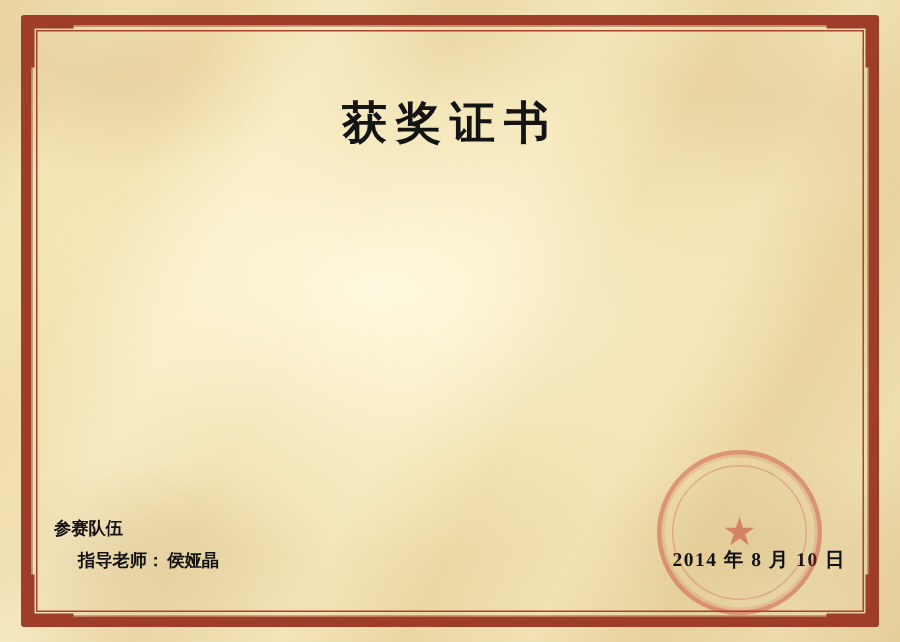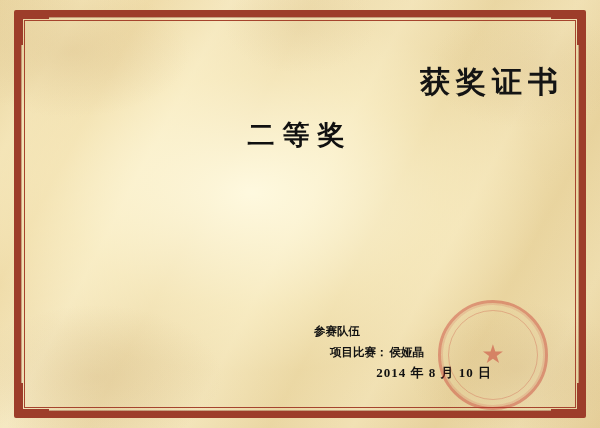--- a/index.html
+++ b/index.html
@@ -84,21 +84,21 @@
   .content {
     position: absolute;
     left: 36px;
     top: 34px;
     right: 36px;
     bottom: 34px;
     color: #1d1d1d;
   }
 
   .cert-title {
-    text-align: right;
+    text-align: center;
     font-size: 30px;
     font-weight: bold;
     letter-spacing: 6px;
     margin-top: 28px;
     color: #141414;
   }
 
   .body-text {
     margin-top: 26px;
     font-size: 13.5px;
@@ -127,21 +127,20 @@
   }
 
   .bottom {
     position: absolute;
     left: 0;
     right: 0;
     bottom: 10px;
     display: flex;
     justify-content: space-between;
     align-items: flex-end;
-    flex-direction: column;
   }
 
   .team-block {
     font-size: 11.5px;
     line-height: 19px;
     font-weight: bold;
     color: #111;
     width: 250px;
   }
   .team-block .team-head { margin-bottom: 2px; }
@@ -152,21 +151,21 @@
 
   .issuer-block {
     text-align: center;
     font-size: 13px;
     line-height: 22px;
     font-weight: bold;
     color: #111;
     width: 260px;
     position: relative;
   }
-  .issuer-date { letter-spacing: 1px; }
+  .issuer-date { letter-spacing: 1px; text-align: right; }
 
   
   .seal {
     position: absolute;
     right: 52px;
     bottom: 18px;
     width: 104px;
     height: 104px;
     border-radius: 50%;
     border: 3px solid rgba(196,46,42,0.55);
@@ -204,29 +203,28 @@
   <div class="corner tl"></div>
   <div class="corner tr"></div>
   <div class="corner bl"></div>
   <div class="corner br"></div>
 
   <div class="content">
 
     <div class="cert-title">获奖证书</div>
 
 
-    <div class="award-level">二等奖</div>
 
 
     <div class="bottom">
 
       <div class="team-block">
         <div class="team-head">参赛队伍</div>
         <div class="team-row">
-          <span class="team-indent"></span><span class="lbl">项目比赛：</span><span class="val">侯娅晶</span>
+          <span class="team-indent"></span><span class="lbl">指导老师：</span><span class="val">侯娅晶</span>
         </div>
       </div>
 
       <div class="issuer-block">
         <div class="issuer-date">2014 年 8 月 10 日</div>
       </div>
 
     </div>
   </div>
 

